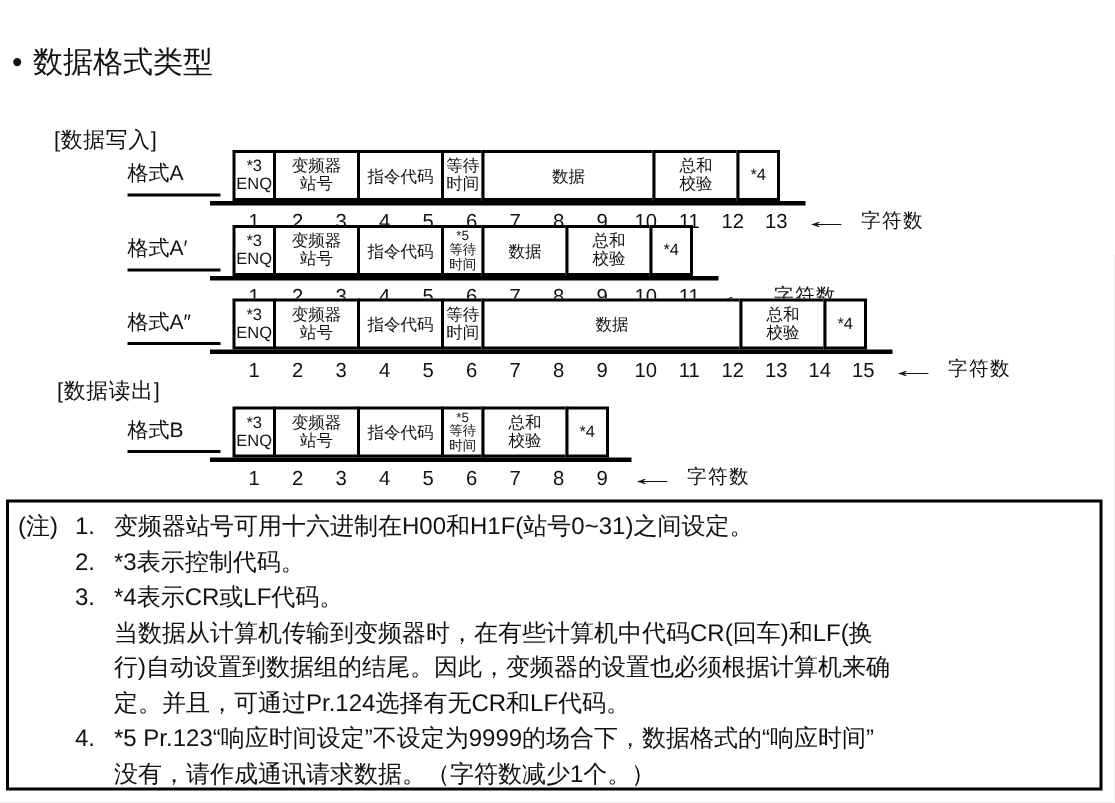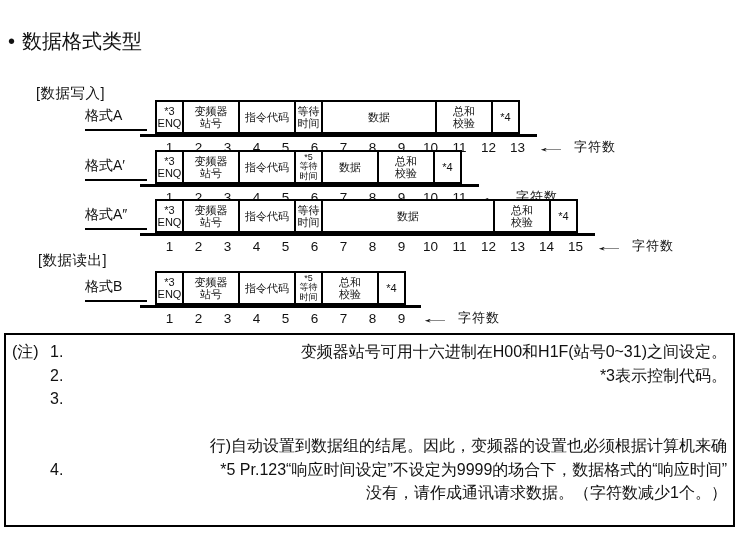--- a/index.html
+++ b/index.html
@@ -39,21 +39,21 @@
   .arrow-glyph{display:inline-block;transform:scaleX(2.4);margin:0 16px 0 12px;font-size:14px;}
   .count-label{font-size:13px;letter-spacing:1px;}
 
   .note-box{
     left:4px;top:333px;width:731px;height:194px;border:2px solid #000;
     box-sizing:border-box;padding:5px 6px 0 6px;overflow:hidden;
   }
   .note-row{display:flex;font-size:16px;line-height:23.5px;}
   .note-prefix{width:38px;flex:0 0 38px;}
   .note-num{width:26px;flex:0 0 26px;}
-  .note-text{flex:1;white-space:nowrap;text-align:right;}
+  .note-text{flex:1;white-space:nowrap;}
 </style>
 </head>
 <body>
 
 <div class="page">
 
 
   <div class="abs intro-line2">
     <span class="bullet">•</span><span>数据格式类型</span>
   </div>
@@ -260,21 +260,21 @@
           <div class="note-text"><span>变频器站号可用十六进制在H00和H1F(站号0~31)之间设定。</span></div>
         </div>
         <div class="note-row">
           <div class="note-prefix"></div>
           <div class="note-num">2.</div>
           <div class="note-text"><span>*3表示控制代码。</span></div>
         </div>
         <div class="note-row">
           <div class="note-prefix"></div>
           <div class="note-num">3.</div>
-          <div class="note-text"><br><br><span>行)自动设置到数据组的结尾。因此，变频器的设置也必须根据计算机来确</span><br></div>
+          <div class="note-text"><span>*4表示CR或LF代码。</span><br><span>当数据从计算机传输到变频器时，在有些计算机中代码CR(回车)和LF(换</span><br><span>行)自动设置到数据组的结尾。因此，变频器的设置也必须根据计算机来确</span><br><span>定。并且，可通过Pr.124选择有无CR和LF代码。</span></div>
         </div>
         <div class="note-row">
           <div class="note-prefix"></div>
           <div class="note-num">4.</div>
           <div class="note-text"><span>*5 Pr.123“响应时间设定”不设定为9999的场合下，数据格式的“响应时间”</span><br><span>没有，请作成通讯请求数据。（字符数减少1个。）</span></div>
         </div>
       </div>
   </div>
 
 </div>

